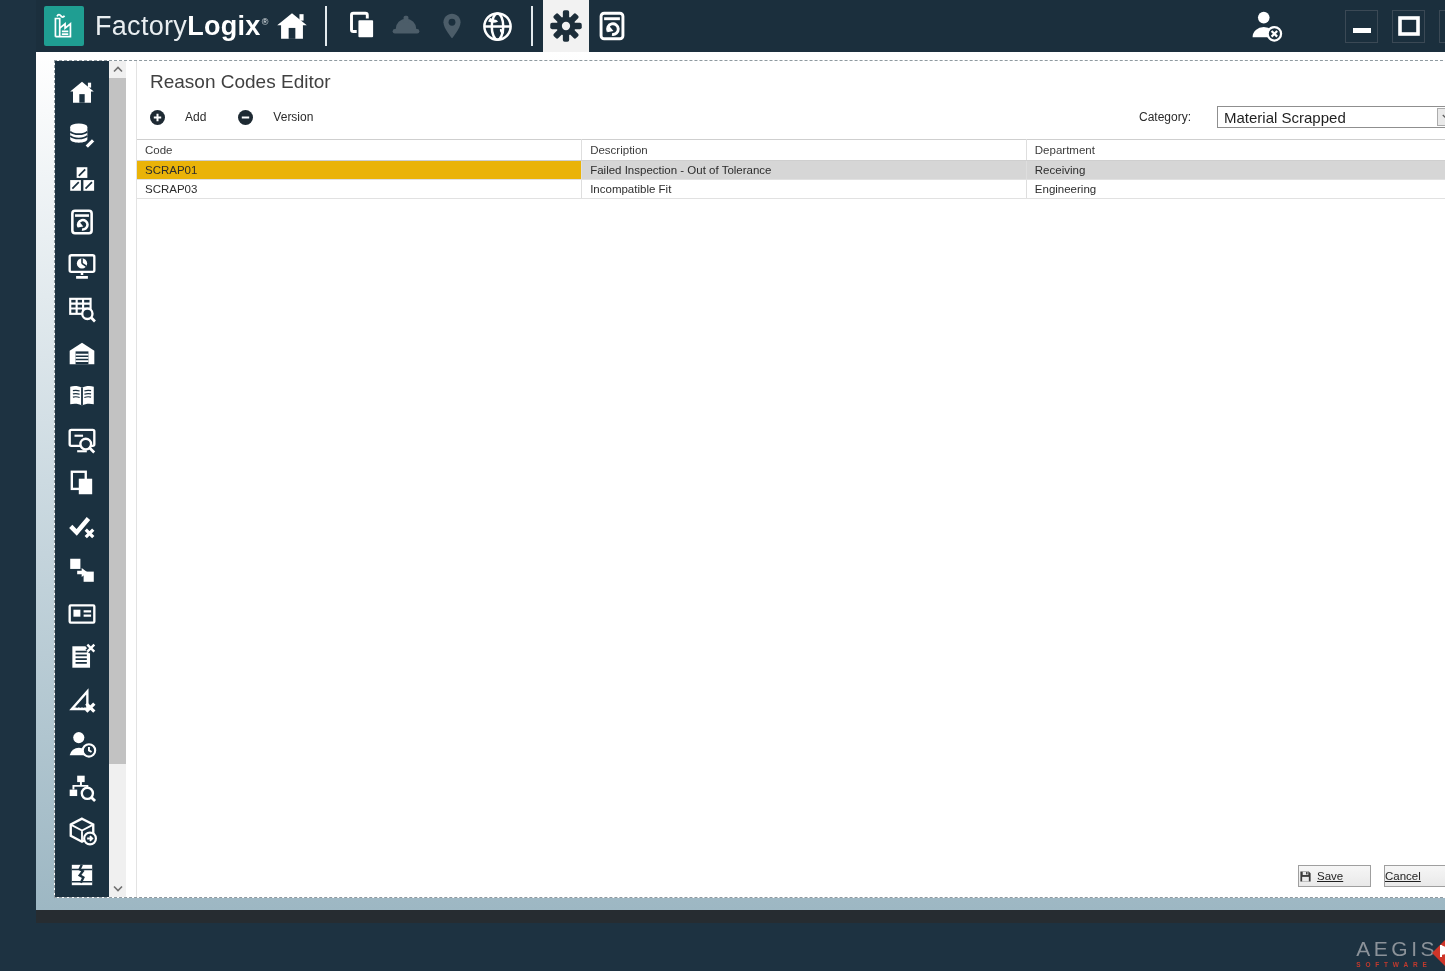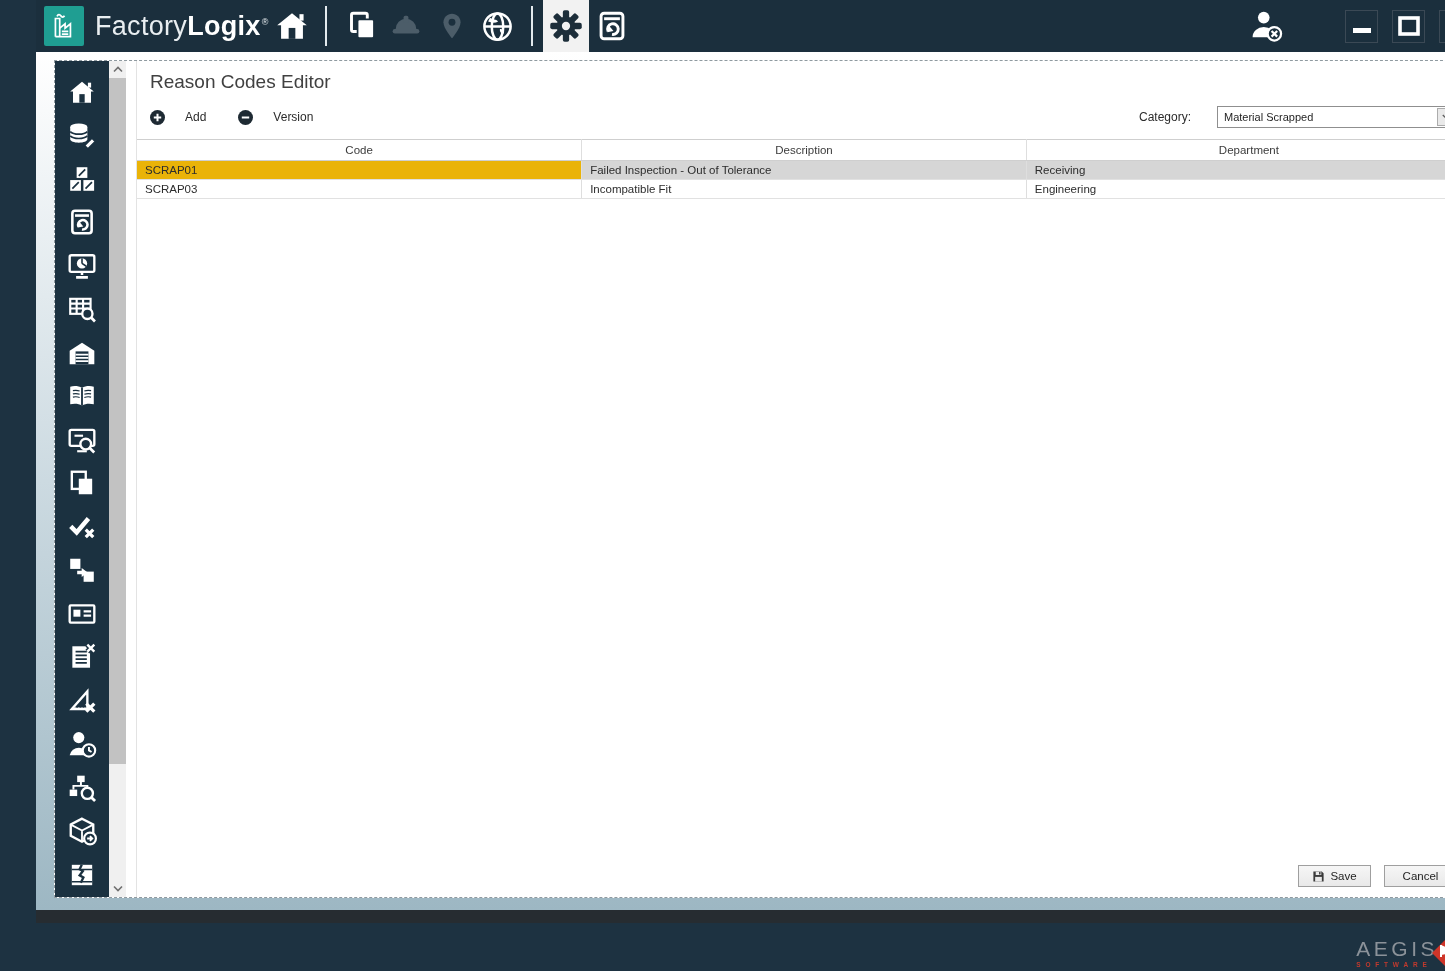--- a/index.html
+++ b/index.html
@@ -36,33 +36,33 @@
   .sb-arrow { height:17px; flex:none; display:flex; align-items:center; justify-content:center; }
   .sb-track { flex:1; position:relative; }
   .sb-thumb { position:absolute; top:0; left:0; right:0; height:686px; background:#c2c2c2; }
 
   .main { flex:1; min-width:0; background:#ffffff; border-left:1px solid #e3e3e3; margin-left:10px; display:flex; flex-direction:column; padding:6px 1px 8px 0; }
   .page-title { font-size:19px; color:#414141; font-weight:400; margin:4px 0 12px 13px; }
   .toolbar { display:flex; align-items:center; margin:0 14px 10px 13px; height:24px; }
   .tool-btn { display:flex; align-items:center; gap:20px; font-size:12px; color:#2b2b2b; margin-right:32px; cursor:default; }
   .category { margin-left:auto; display:flex; align-items:center; gap:26px; font-size:12px; color:#2b2b2b; }
   .select { width:240px; height:22px; border:1px solid #8f8f8f; background:#fff; display:flex; align-items:center; }
-  .select .val { flex:1; padding-left:6px; font-size:11px; color:#1f1f1f; white-space:nowrap; overflow:hidden; }
+  .select .val { flex:1; padding-left:6px; font-size:15px; color:#1f1f1f; white-space:nowrap; overflow:hidden; }
   .select .chev { width:18px; height:18px; margin-right:1px; border:1px solid #acacac; background:#e9e9e9; display:flex; align-items:center; justify-content:center; flex:none; }
 
   table.grid { width:100%; border-collapse:collapse; table-layout:fixed; }
-  .grid th { font-weight:400; text-align:center; font-size:11.5px; color:#3c3c3c; padding:4px 8px; border-top:1px solid #cfcfcf; border-bottom:1px solid #cfcfcf; border-right:1px solid #dedede; height:14px; }
+  .grid th { font-weight:400; text-align:left; font-size:11.5px; color:#3c3c3c; padding:4px 8px; border-top:1px solid #cfcfcf; border-bottom:1px solid #cfcfcf; border-right:1px solid #dedede; height:14px; }
   .grid th:last-child { border-right:none; }
   .grid td { font-size:11.5px; color:#2d2d2d; padding:3px 8px; border-bottom:1px solid #e1e1e1; border-right:1px solid #dedede; height:15px; white-space:nowrap; overflow:hidden; }
   .grid td:last-child { border-right:none; }
   .grid tr.selected td { background:#d6d6d6; }
   .grid tr.selected td.current-cell { background:#eab308; }
 
   .actions { margin-top:auto; display:flex; justify-content:flex-end; gap:13px; padding:6px 14px 2px 0; }
-  .btn { min-width:73px; height:22px; background:linear-gradient(#f6f6f6,#e9e9e9); border:1px solid #9f9f9f; font-size:11.5px; color:#1f1f1f; display:flex; align-items:center; justify-content:center; gap:5px; cursor:default; }
+  .btn { min-width:73px; height:22px; background:linear-gradient(#f6f6f6,#e9e9e9); border:1px solid #9f9f9f; font-size:11.5px; color:#1f1f1f; display:flex; align-items:center; justify-content:flex-start; gap:5px; cursor:default;text-decoration:underline; }
 
   
   .strip { height:13px; flex:none; background:#262c31; }
   .footer { height:48px; flex:none; background:#1d3241; display:flex; align-items:flex-end; justify-content:flex-end; padding-right:14px; }
   .aegis { display:flex; align-items:center; }
   .aegis-text { display:flex; flex-direction:column; align-items:flex-start; margin-right:-7px; }
   .aegis-top { font-size:21px; letter-spacing:3.5px; color:#8b9299; font-weight:500; line-height:1; }
   .aegis-sub { font-size:6.5px; letter-spacing:4.8px; color:#c23a2e; margin-top:2px; font-weight:700; }
 </style>
 </head>

